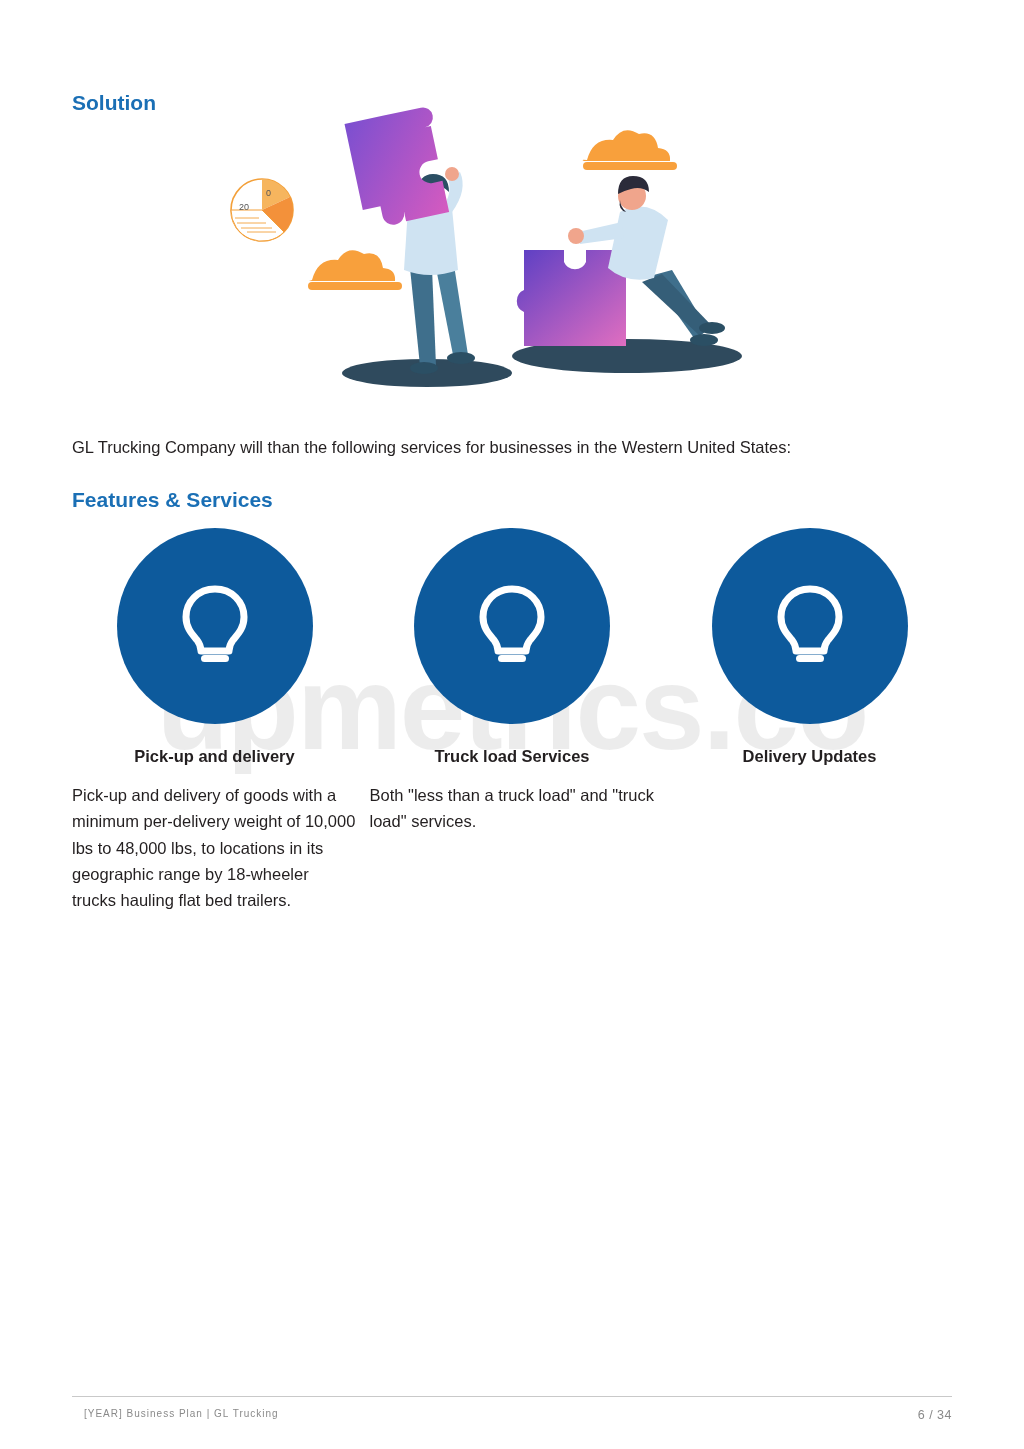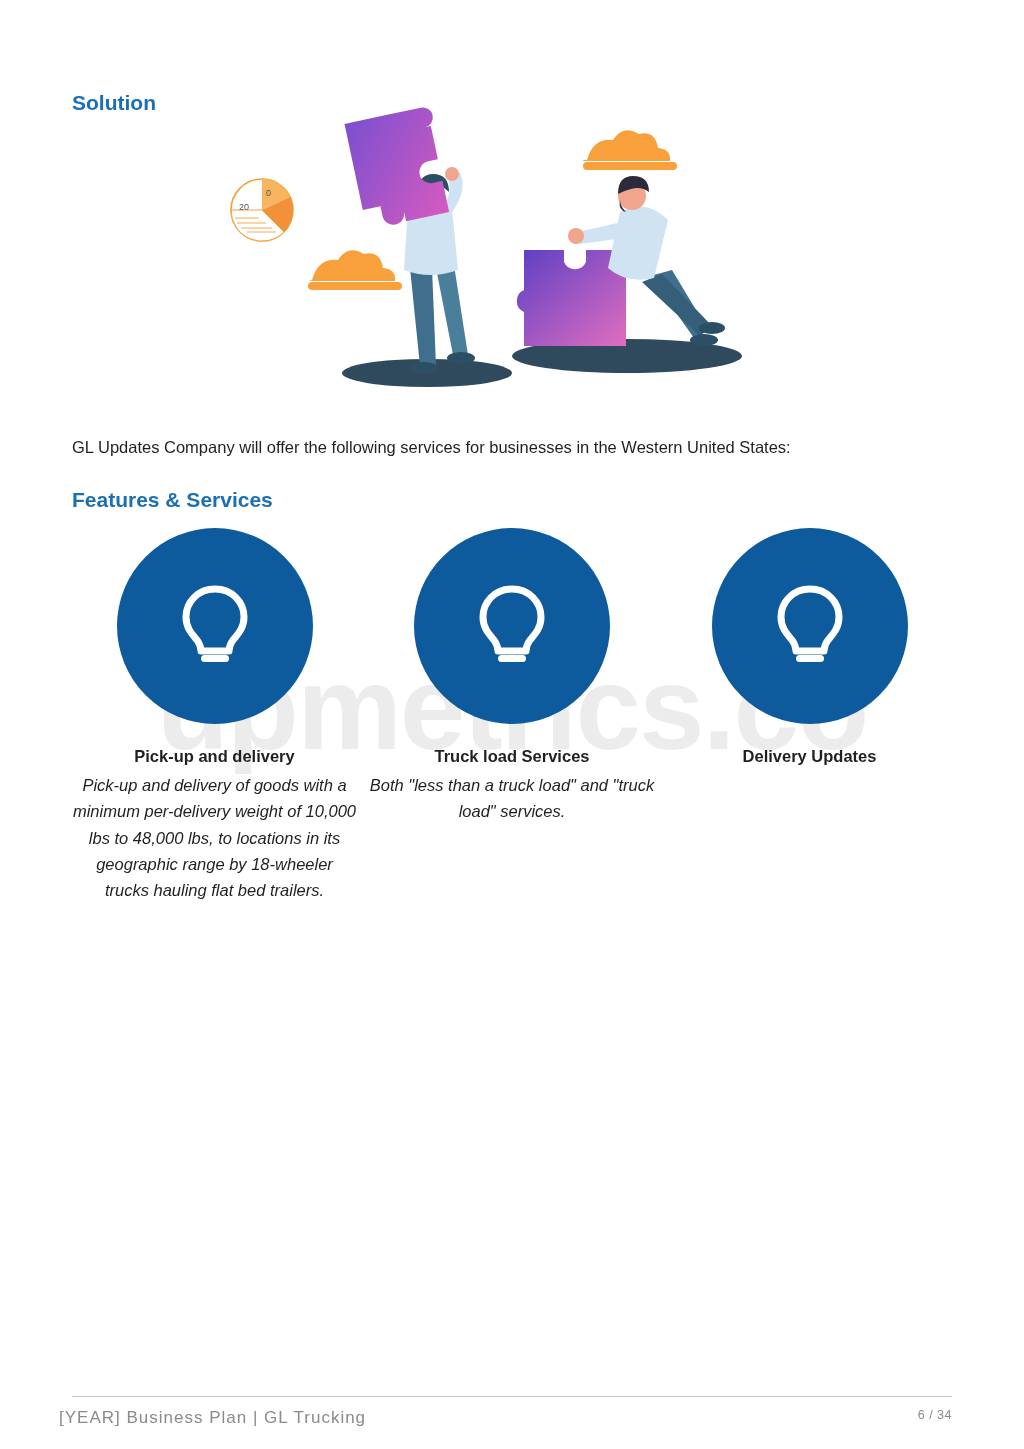--- a/index.html
+++ b/index.html
@@ -107,46 +107,45 @@
     margin-bottom: 20px;
   }
   .circle svg {
     display: block;
   }
   .feature-title {
     font-size: 16.5px;
     font-weight: bold;
     color: #231f20;
     text-align: center;
-    margin-bottom: 3px;
+    margin-bottom: 13px;
     line-height: 1.5;
   }
   .feature-desc {
     font-size: 16.5px;
     color: #231f20;
-    text-align: center;
+    text-align: left;
     line-height: 1.6;
-    font-style: italic;
   }
 
   
   .footer-rule {
     position: absolute;
     left: 72px;
     top: 1396px;
     width: 880px;
     height: 1px;
     background: #c9c9c9;
     z-index: 3;
   }
   .footer-left {
     position: absolute;
-    left: 59px;
+    left: 84px;
     top: 1408px;
-    font-size: 17px;
+    font-size: 10px;
     letter-spacing: 1px;
     color: #8a8a8a;
     z-index: 3;
   }
   .footer-right {
     position: absolute;
     right: 72px;
     top: 1408px;
     font-size: 12.5px;
     letter-spacing: 0.5px;
@@ -241,21 +240,21 @@
         <path d="M410 122 l-44 10 l2 12 l44 -6 z" fill="#cfe3f2"></path>
         <circle cx="364" cy="136" r="8" fill="#f0a58c"></circle>
 
         <circle cx="420" cy="96" r="14" fill="#f0a58c"></circle>
         <path d="M406 94 q0 -18 15 -18 q16 0 16 16 q-8 -6 -18 -3 q-8 2 -13 5 z" fill="#2b2b3a"></path>
         <path d="M408 100 q-2 10 6 12 q-6 -6 -6 -12 z" fill="#2b2b3a"></path>
       </g>
     </svg>
   </div>
 
-  <p class="intro-para">GL Updates Company will offer the following services for businesses in the Western United States:</p>
+  <p class="intro-para">GL Trucking Company will than the following services for businesses in the Western United States:</p>
 
   <h2 class="h-features">Features &amp; Services</h2>
 
   <div class="features">
 
     <div class="feature-col">
       <div class="circle">
         <span>
           <svg width="76" height="86" viewBox="0 0 76 86">
             <path d="M38 6 C21 6 9 19 9 34 c0 11 6 17 11 23 c3 4 4 7 4 11 h28 c0 -4 1 -7 4 -11 c5 -6 11 -12 11 -23 C67 19 55 6 38 6 z" fill="none" stroke="#ffffff" stroke-width="7" stroke-linejoin="round"></path>

